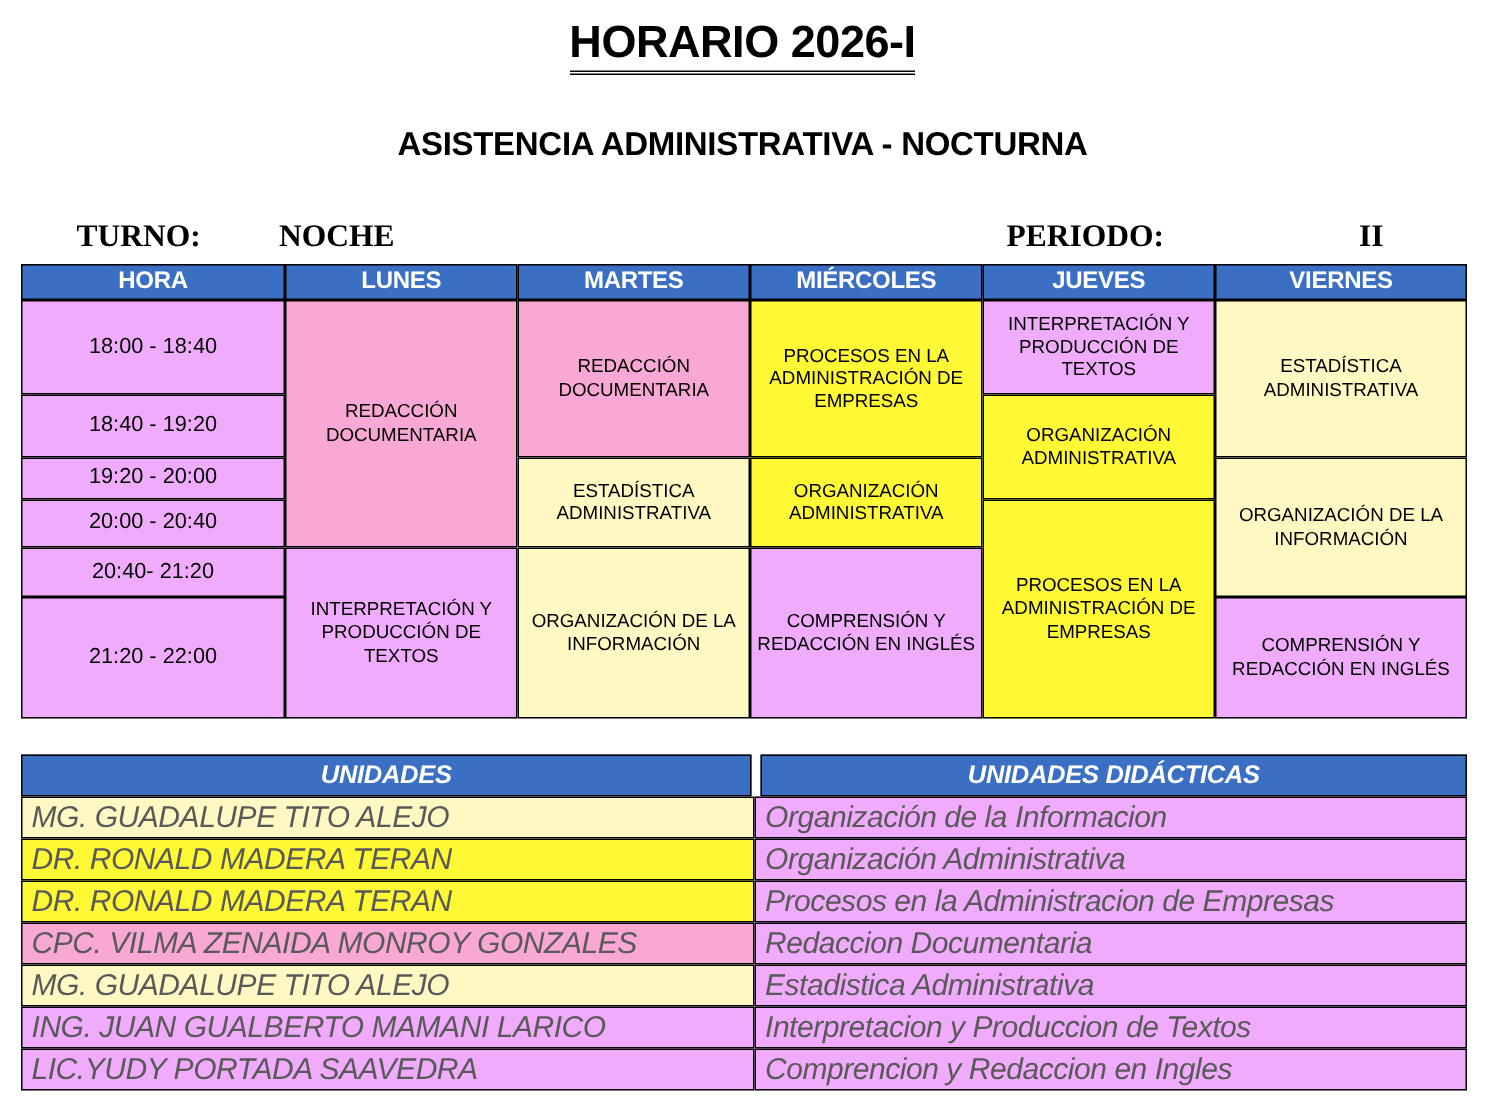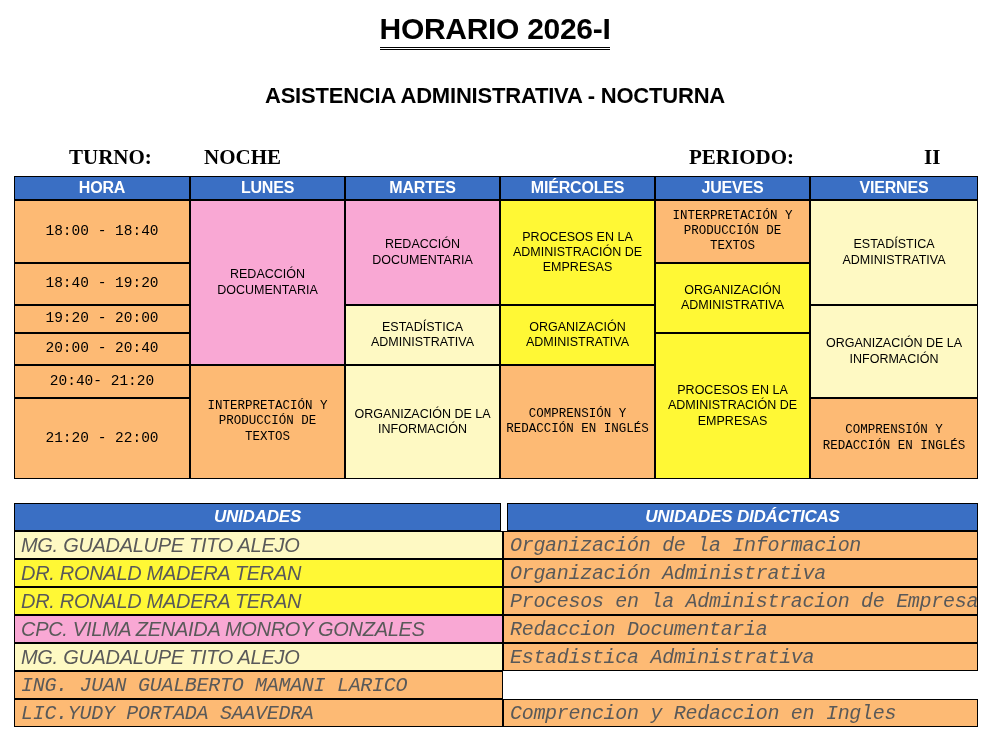--- a/index.html
+++ b/index.html
@@ -24,21 +24,21 @@
   }
   #subtitle {
     position: absolute; left: 0; top: 83px; width: 990px;
     text-align: center;
     font-size: 22px; font-weight: bold; letter-spacing: -0.2px;
     color: #000;
   }
 
   
   #meta-row {
-    position: absolute; left: 24px; top: 145px; width: 964px; height: 28px;
+    position: absolute; left: 6px; top: 145px; width: 964px; height: 28px;
     font-family: "Liberation Serif", serif;
     font-size: 21px; font-weight: bold; color: #000;
   }
   #meta-row .m { position: absolute; top: 0; white-space: nowrap; }
   .m-turno-label { left: 45px; }
   .m-turno-value { left: 180px; }
   .m-periodo-label { left: 665px; }
   .m-periodo-value { left: 900px; }
 
   
@@ -59,21 +59,21 @@
     position: absolute;
     border: 1.5px solid #000;
     display: flex; align-items: center; justify-content: center;
     text-align: center;
     font-size: 12.5px; line-height: 1.22;
     color: #000;
     padding: 1px 3px;
     overflow: hidden;
   }
   .cell.hora { font-size: 14.5px; }
-  .bg-white  { background: #fdba74; font-family: Liberation Mono, monospace; }
+  .bg-white  { background: #f0abfc; }
   .bg-green  { background: #f9a8d4; }
   .bg-yellow { background: #FFF835; }
   .bg-orange { background: #fef9c3; }
 
   
   #legend {
     position: absolute; left: 14px; top: 503px;
     width: 964px; height: 226px;
   }
   .lg-head {
@@ -148,15 +148,16 @@
     <div class="lg-cell bg-white" style="left: 489px; width: 475px; top: 28px;">Organización de la Informacion</div>
     <div class="lg-cell bg-yellow" style="left: 0px; width: 489px; top: 56px;">DR. RONALD MADERA TERAN</div>
     <div class="lg-cell bg-white" style="left: 489px; width: 475px; top: 56px;">Organización Administrativa</div>
     <div class="lg-cell bg-yellow" style="left: 0px; width: 489px; top: 84px;">DR. RONALD MADERA TERAN</div>
     <div class="lg-cell bg-white" style="left: 489px; width: 475px; top: 84px;">Procesos en la Administracion de Empresas</div>
     <div class="lg-cell bg-green" style="left: 0px; width: 489px; top: 112px;">CPC. VILMA ZENAIDA MONROY GONZALES</div>
     <div class="lg-cell bg-white" style="left: 489px; width: 475px; top: 112px;">Redaccion Documentaria</div>
     <div class="lg-cell bg-orange" style="left: 0px; width: 489px; top: 140px;">MG. GUADALUPE TITO ALEJO</div>
     <div class="lg-cell bg-white" style="left: 489px; width: 475px; top: 140px;">Estadistica Administrativa</div>
     <div class="lg-cell bg-white" style="left: 0px; width: 489px; top: 168px;">ING. JUAN GUALBERTO MAMANI LARICO</div>
+    <div class="lg-cell bg-white" style="left: 489px; width: 475px; top: 168px;">Interpretacion y Produccion de Textos</div>
     <div class="lg-cell bg-white" style="left: 0px; width: 489px; top: 196px;">LIC.YUDY PORTADA SAAVEDRA</div>
     <div class="lg-cell bg-white" style="left: 489px; width: 475px; top: 196px;">Comprencion y Redaccion en Ingles</div>
   </div>
 
 </body></html>

